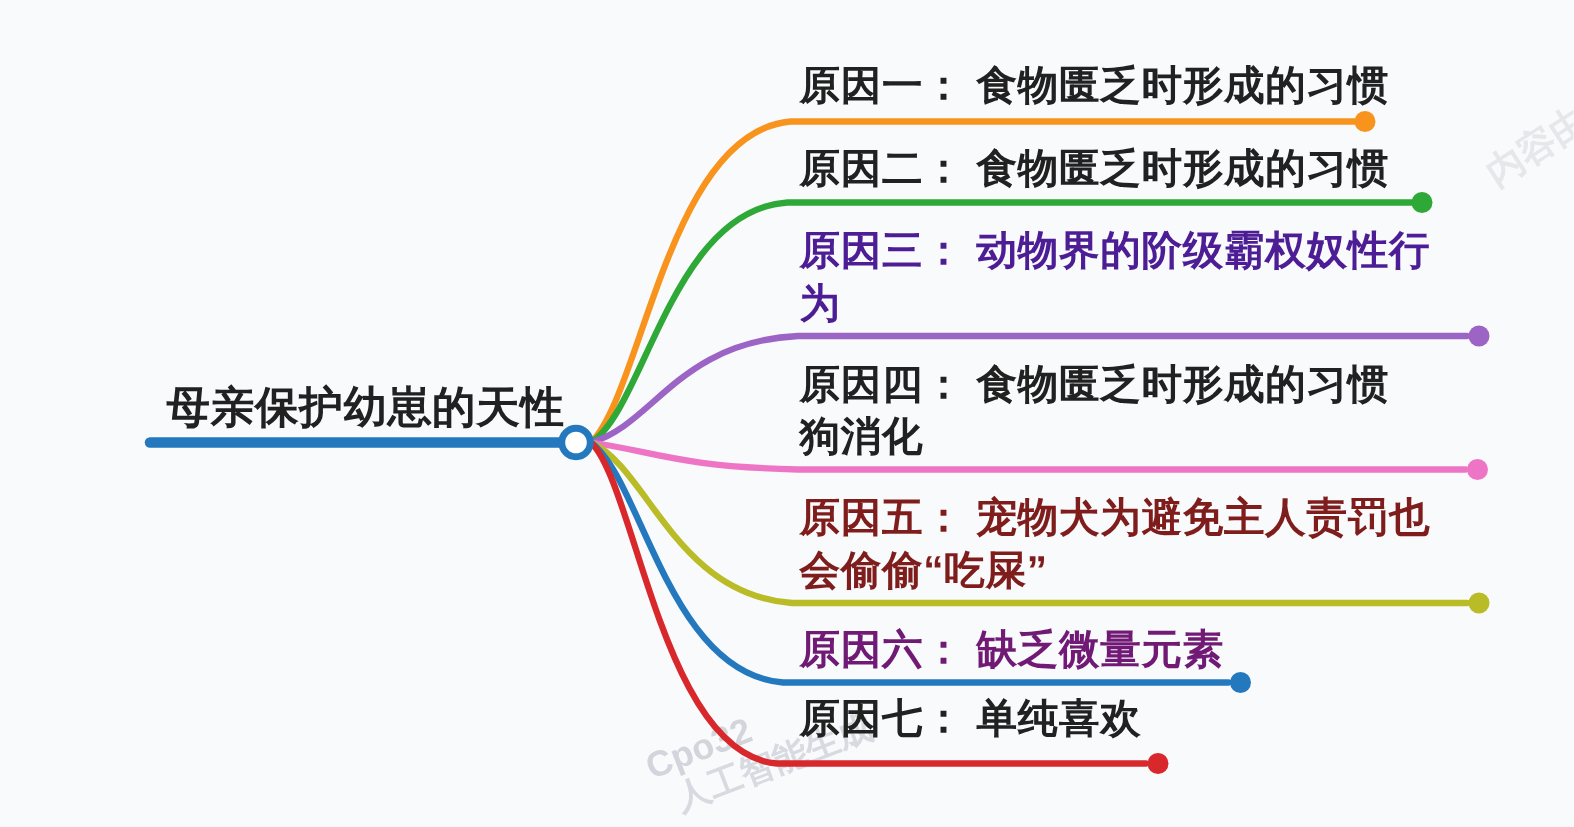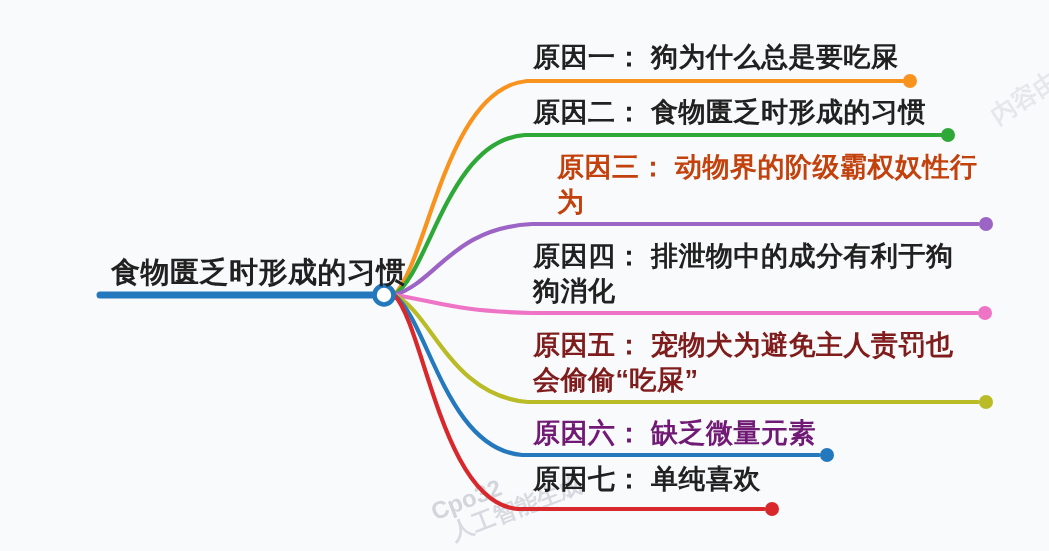--- a/index.html
+++ b/index.html
@@ -72,24 +72,24 @@
     <circle cx="985" cy="313" r="7" fill="#EE75C6"></circle>
     <path d="M394,295 C432,312 450,396 528,402 L978,402" fill="none" stroke="#B9BC27" stroke-width="4.2" stroke-linecap="round"></path>
     <circle cx="986" cy="402" r="7" fill="#B9BC27"></circle>
     <path d="M394,295 C428,320 446,449 522,455 L819,455" fill="none" stroke="#2479BE" stroke-width="4.2" stroke-linecap="round"></path>
     <circle cx="827" cy="455" r="7" fill="#2479BE"></circle>
     <path d="M394,295 C424,324 442,503 518,509 L764,509" fill="none" stroke="#D8282C" stroke-width="4.2" stroke-linecap="round"></path>
     <circle cx="772" cy="509" r="7" fill="#D8282C"></circle>
     <circle cx="384" cy="295" r="9.5" fill="#ffffff" stroke="#2478BE" stroke-width="4.6"></circle>
   </svg>
 
-<div class="label root-label" style="color: rgb(33, 33, 33);">食物匮乏时形成的习惯</div>
+<div class="label root-label" style="color: rgb(33, 33, 33);">母亲保护幼崽的天性</div>
 
-<div class="label branch-label b0" style="color: rgb(33, 33, 33);">原因一： 狗为什么总是要吃屎</div>
+<div class="label branch-label b0" style="color: rgb(33, 33, 33);">原因一： 食物匮乏时形成的习惯</div>
 <div class="label branch-label b1" style="color: rgb(33, 33, 33);">原因二： 食物匮乏时形成的习惯</div>
-<div class="label branch-label b2" style="color: #c2410c; margin-left: 24px;">原因三： 动物界的阶级霸权奴性行
+<div class="label branch-label b2" style="color: #4c1d95;">原因三： 动物界的阶级霸权奴性行
 为</div>
-<div class="label branch-label b3" style="color: rgb(33, 33, 33);">原因四： 排泄物中的成分有利于狗
+<div class="label branch-label b3" style="color: rgb(33, 33, 33);">原因四： 食物匮乏时形成的习惯
 狗消化</div>
 <div class="label branch-label b4" style="color: #7f1d1d;">原因五： 宠物犬为避免主人责罚也
 会偷偷“吃屎”</div>
 <div class="label branch-label b5" style="color: #701a75;">原因六： 缺乏微量元素</div>
 <div class="label branch-label b6" style="color: rgb(33, 33, 33);">原因七： 单纯喜欢</div>
 
 </body></html>

